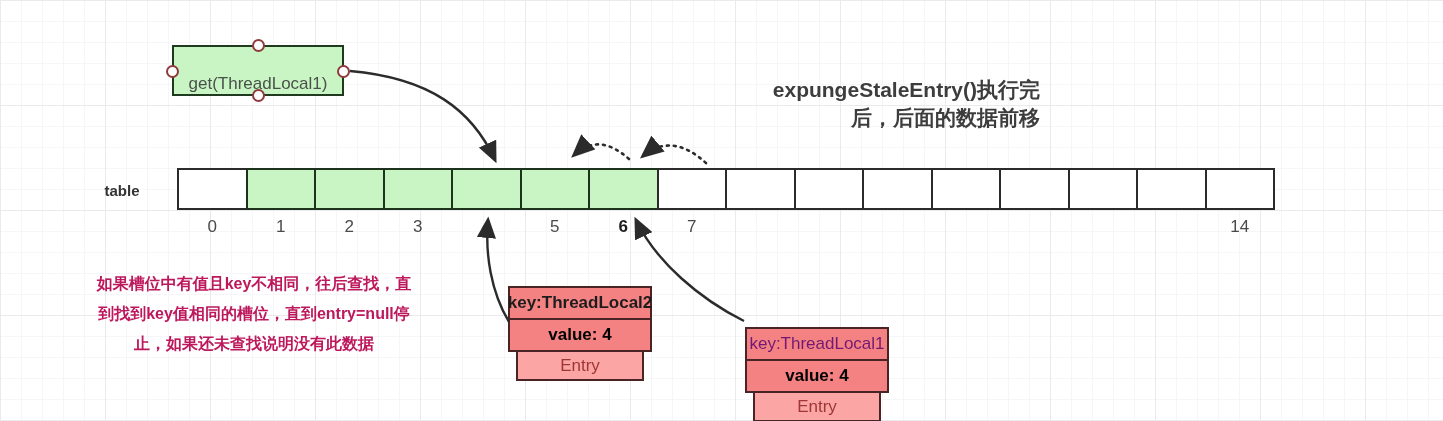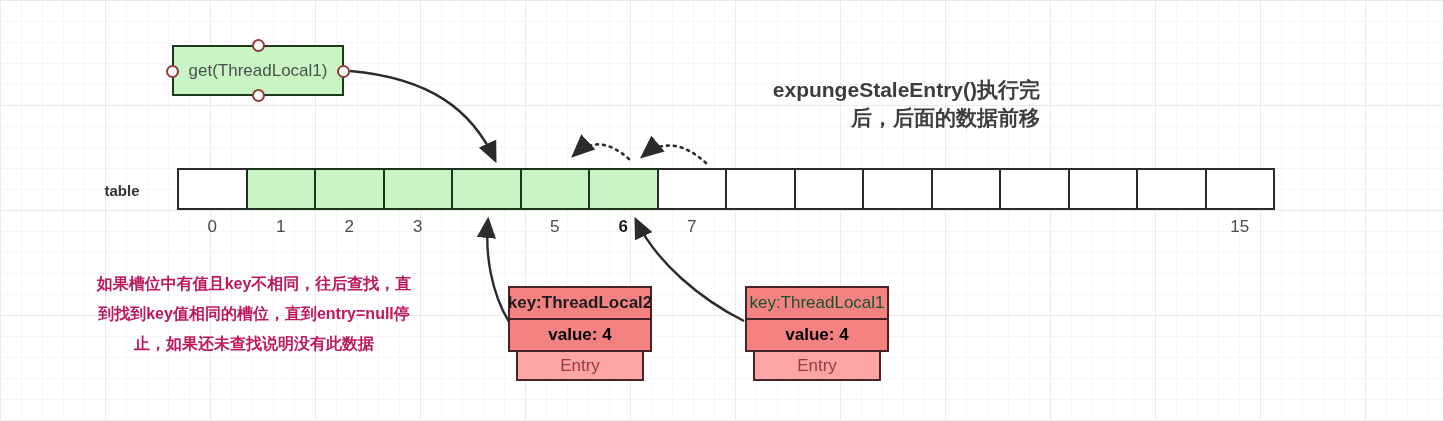--- a/index.html
+++ b/index.html
@@ -15,21 +15,21 @@
       linear-gradient(#f6f6f9 1px, transparent 1px),
       linear-gradient(90deg, #f6f6f9 1px, transparent 1px);
     background-size:105px 105px,105px 105px,21px 21px,21px 21px;
   }
   .abs{position:absolute;}
 
   
   .get-box{
     left:172px;top:45px;width:172px;height:51px;
     background:#c9f5c4;border:2px solid #203a20;
-    display:flex;align-items:center;justify-content:center;
+    display:flex;align-items:flex-end;justify-content:center;
     box-sizing:border-box;z-index:3;
   }
   .get-box .lbl{font-size:17px;color:#49524a;}
   .handle{
     position:absolute;width:9px;height:9px;border-radius:50%;
     background:#fff;border:2px solid #8f3b3b;box-sizing:content-box;z-index:4;
   }
   .h-top{left:calc(50% - 6px);top:-8px;}
   .h-bottom{left:calc(50% - 6px);bottom:-8px;}
   .h-left{left:-8px;top:calc(50% - 6px);}
@@ -70,21 +70,21 @@
   .stack-1{left:508px;top:286px;}
   .stack-2{left:745px;top:286px;}
   .e-row{
     box-sizing:border-box;border:2px solid #4a2424;
     display:flex;align-items:center;justify-content:center;
     font-size:17px;
   }
   .e-key,.e-val{width:144px;height:34px;background:#f58282;}
   .e-key + .e-val{margin-top:-2px;}
   .e-key{font-weight:700;color:#1d1d1d;}
-  .stack-2 .e-key{font-weight:400;color:#14532d;}
+  .stack-2 .e-key{font-weight:400;color:#701a75;margin-top:41px;}
   .e-val{font-weight:700;color:#000000;}
   .e-type{
     width:128px;height:31px;margin:-2px 0 0 8px;background:#fca5a5;
     color:#9e3734;font-weight:400;
   }
 
   
   #arrows{left:0;top:0;z-index:5;pointer-events:none;}
 </style>
 </head>
@@ -162,21 +162,21 @@
     <div class="cell">
       <div class="cell-box"></div>
       <div class="cell-label"></div>
     </div>
     <div class="cell">
       <div class="cell-box"></div>
       <div class="cell-label"></div>
     </div>
     <div class="cell">
       <div class="cell-box"></div>
-      <div class="cell-label">15</div>
+      <div class="cell-label">14</div>
     </div>
   </div>
 
 <div class="abs entry-stack stack-1">
   <div class="e-row e-key">key:ThreadLocal2</div>
   <div class="e-row e-val">value: 4</div>
   <div class="e-row e-type">Entry</div>
 </div>
 
 <div class="abs entry-stack stack-2">

